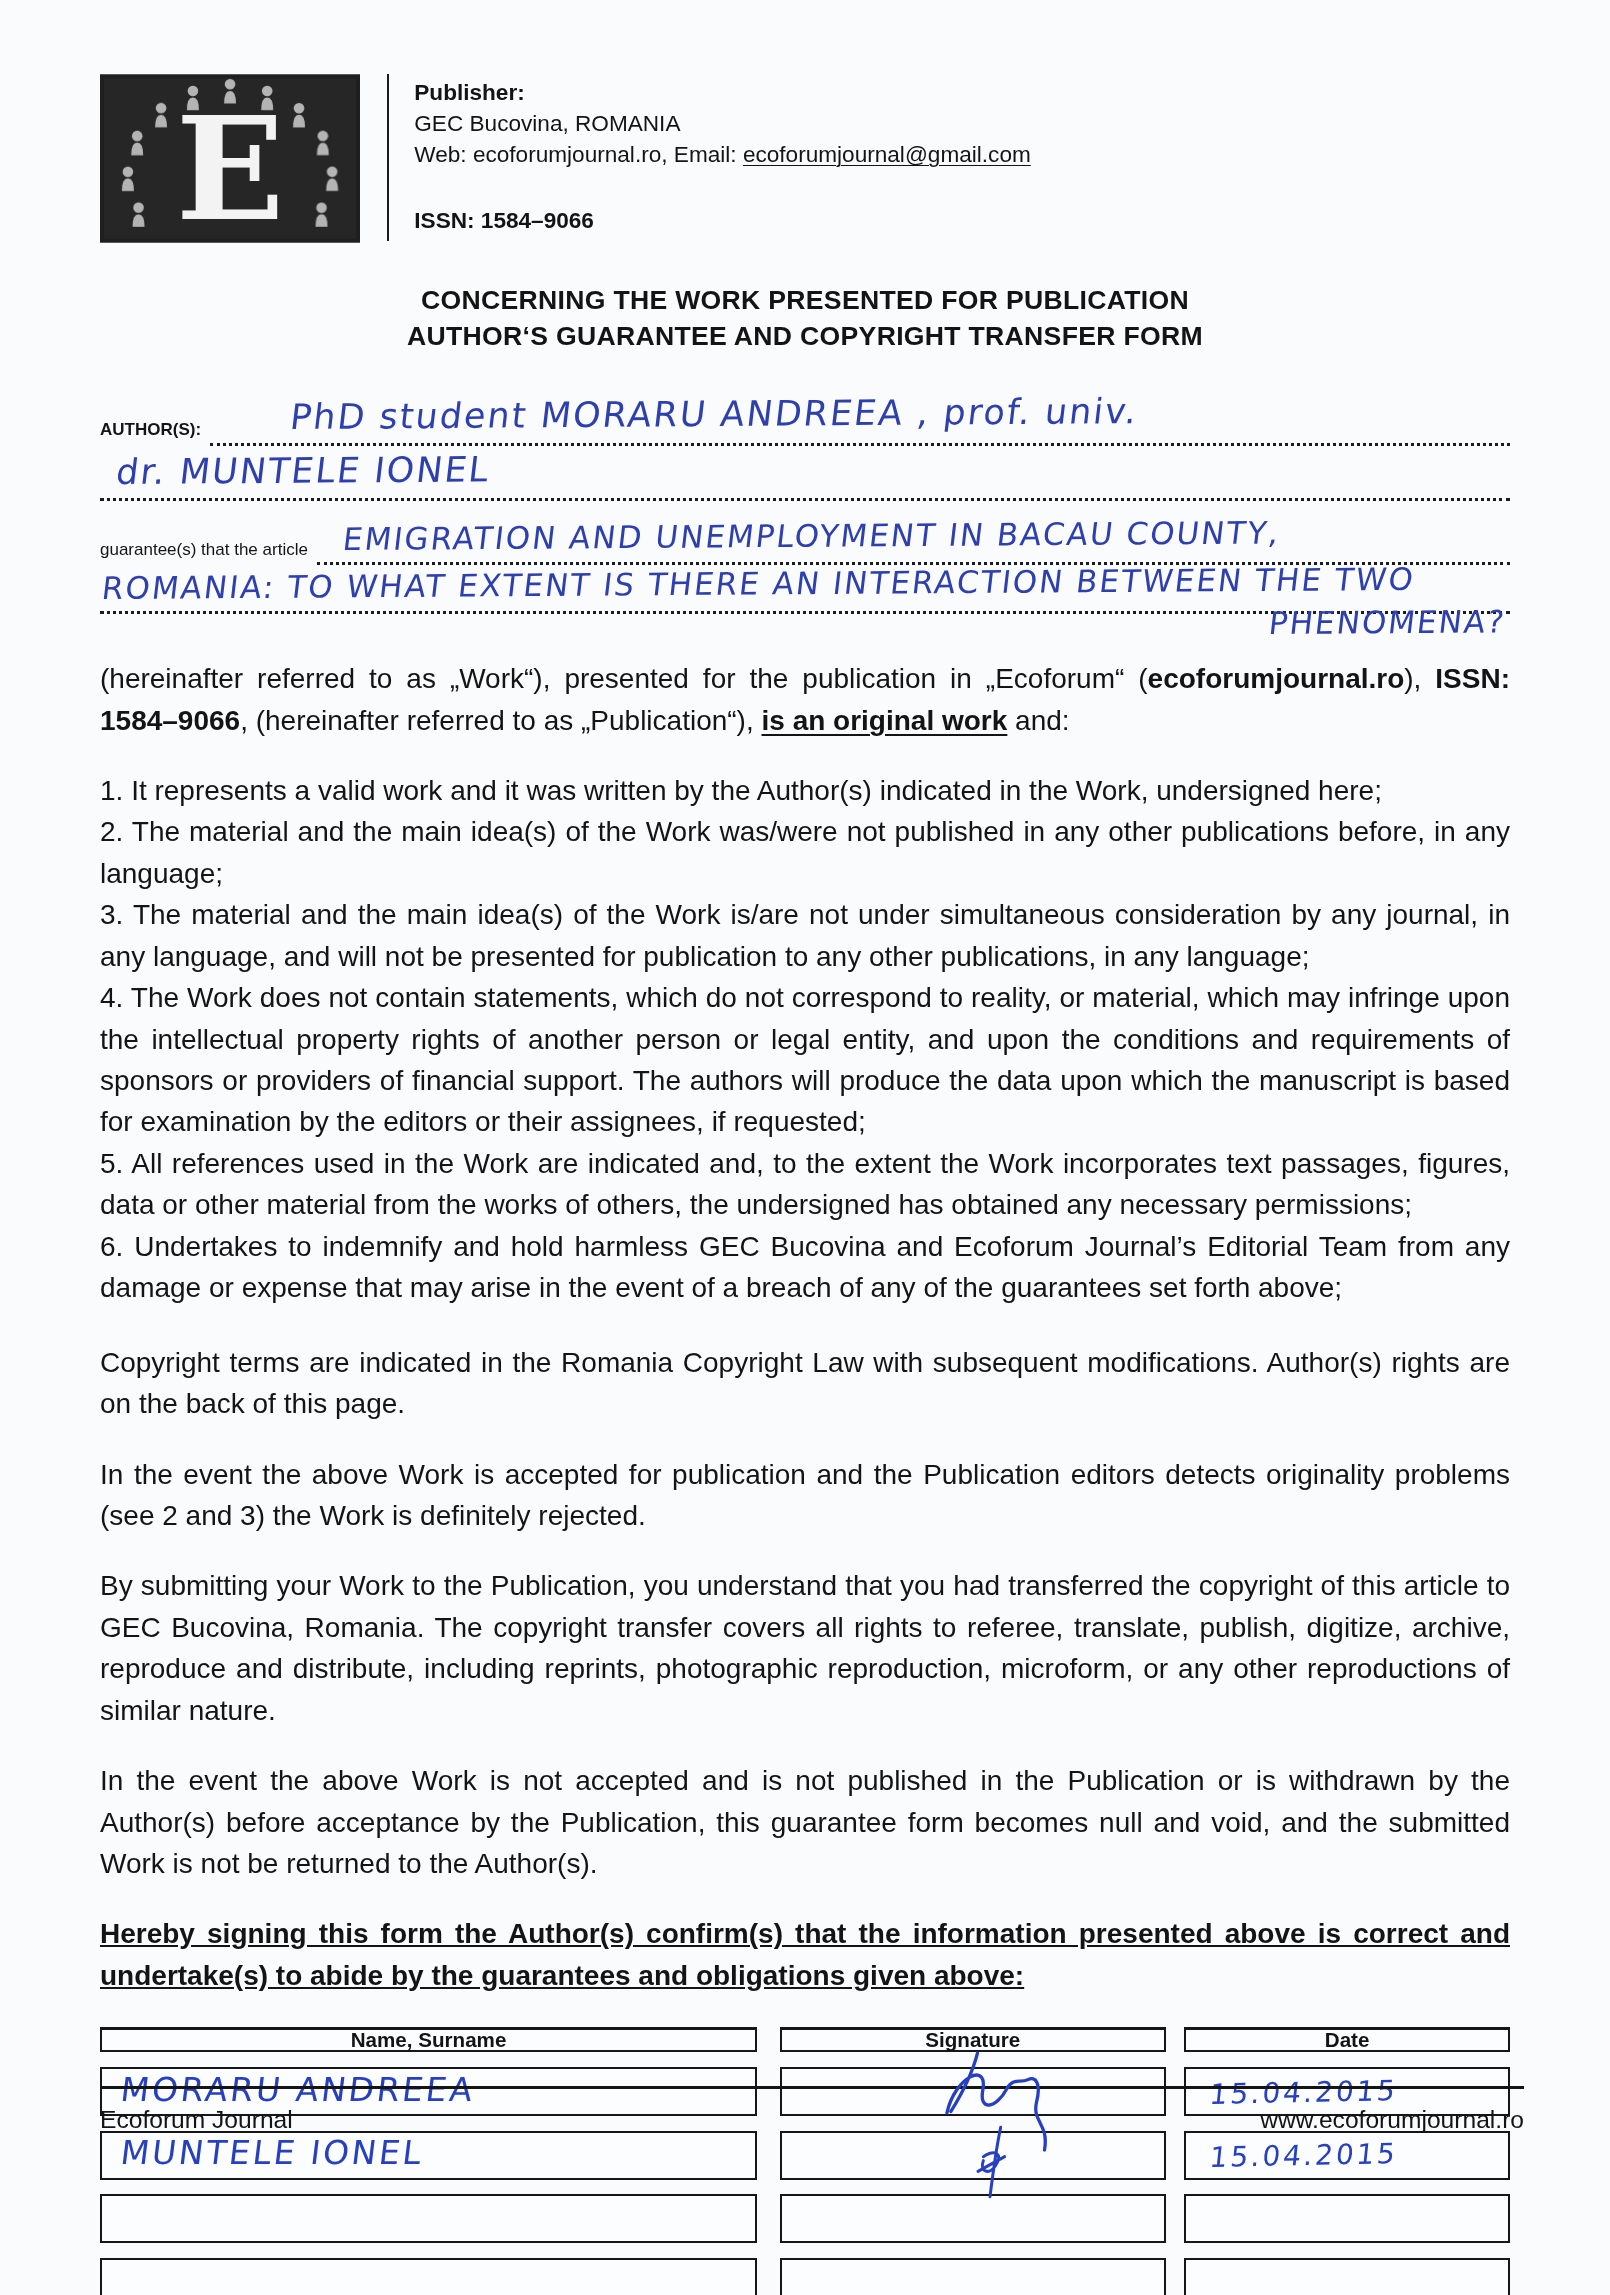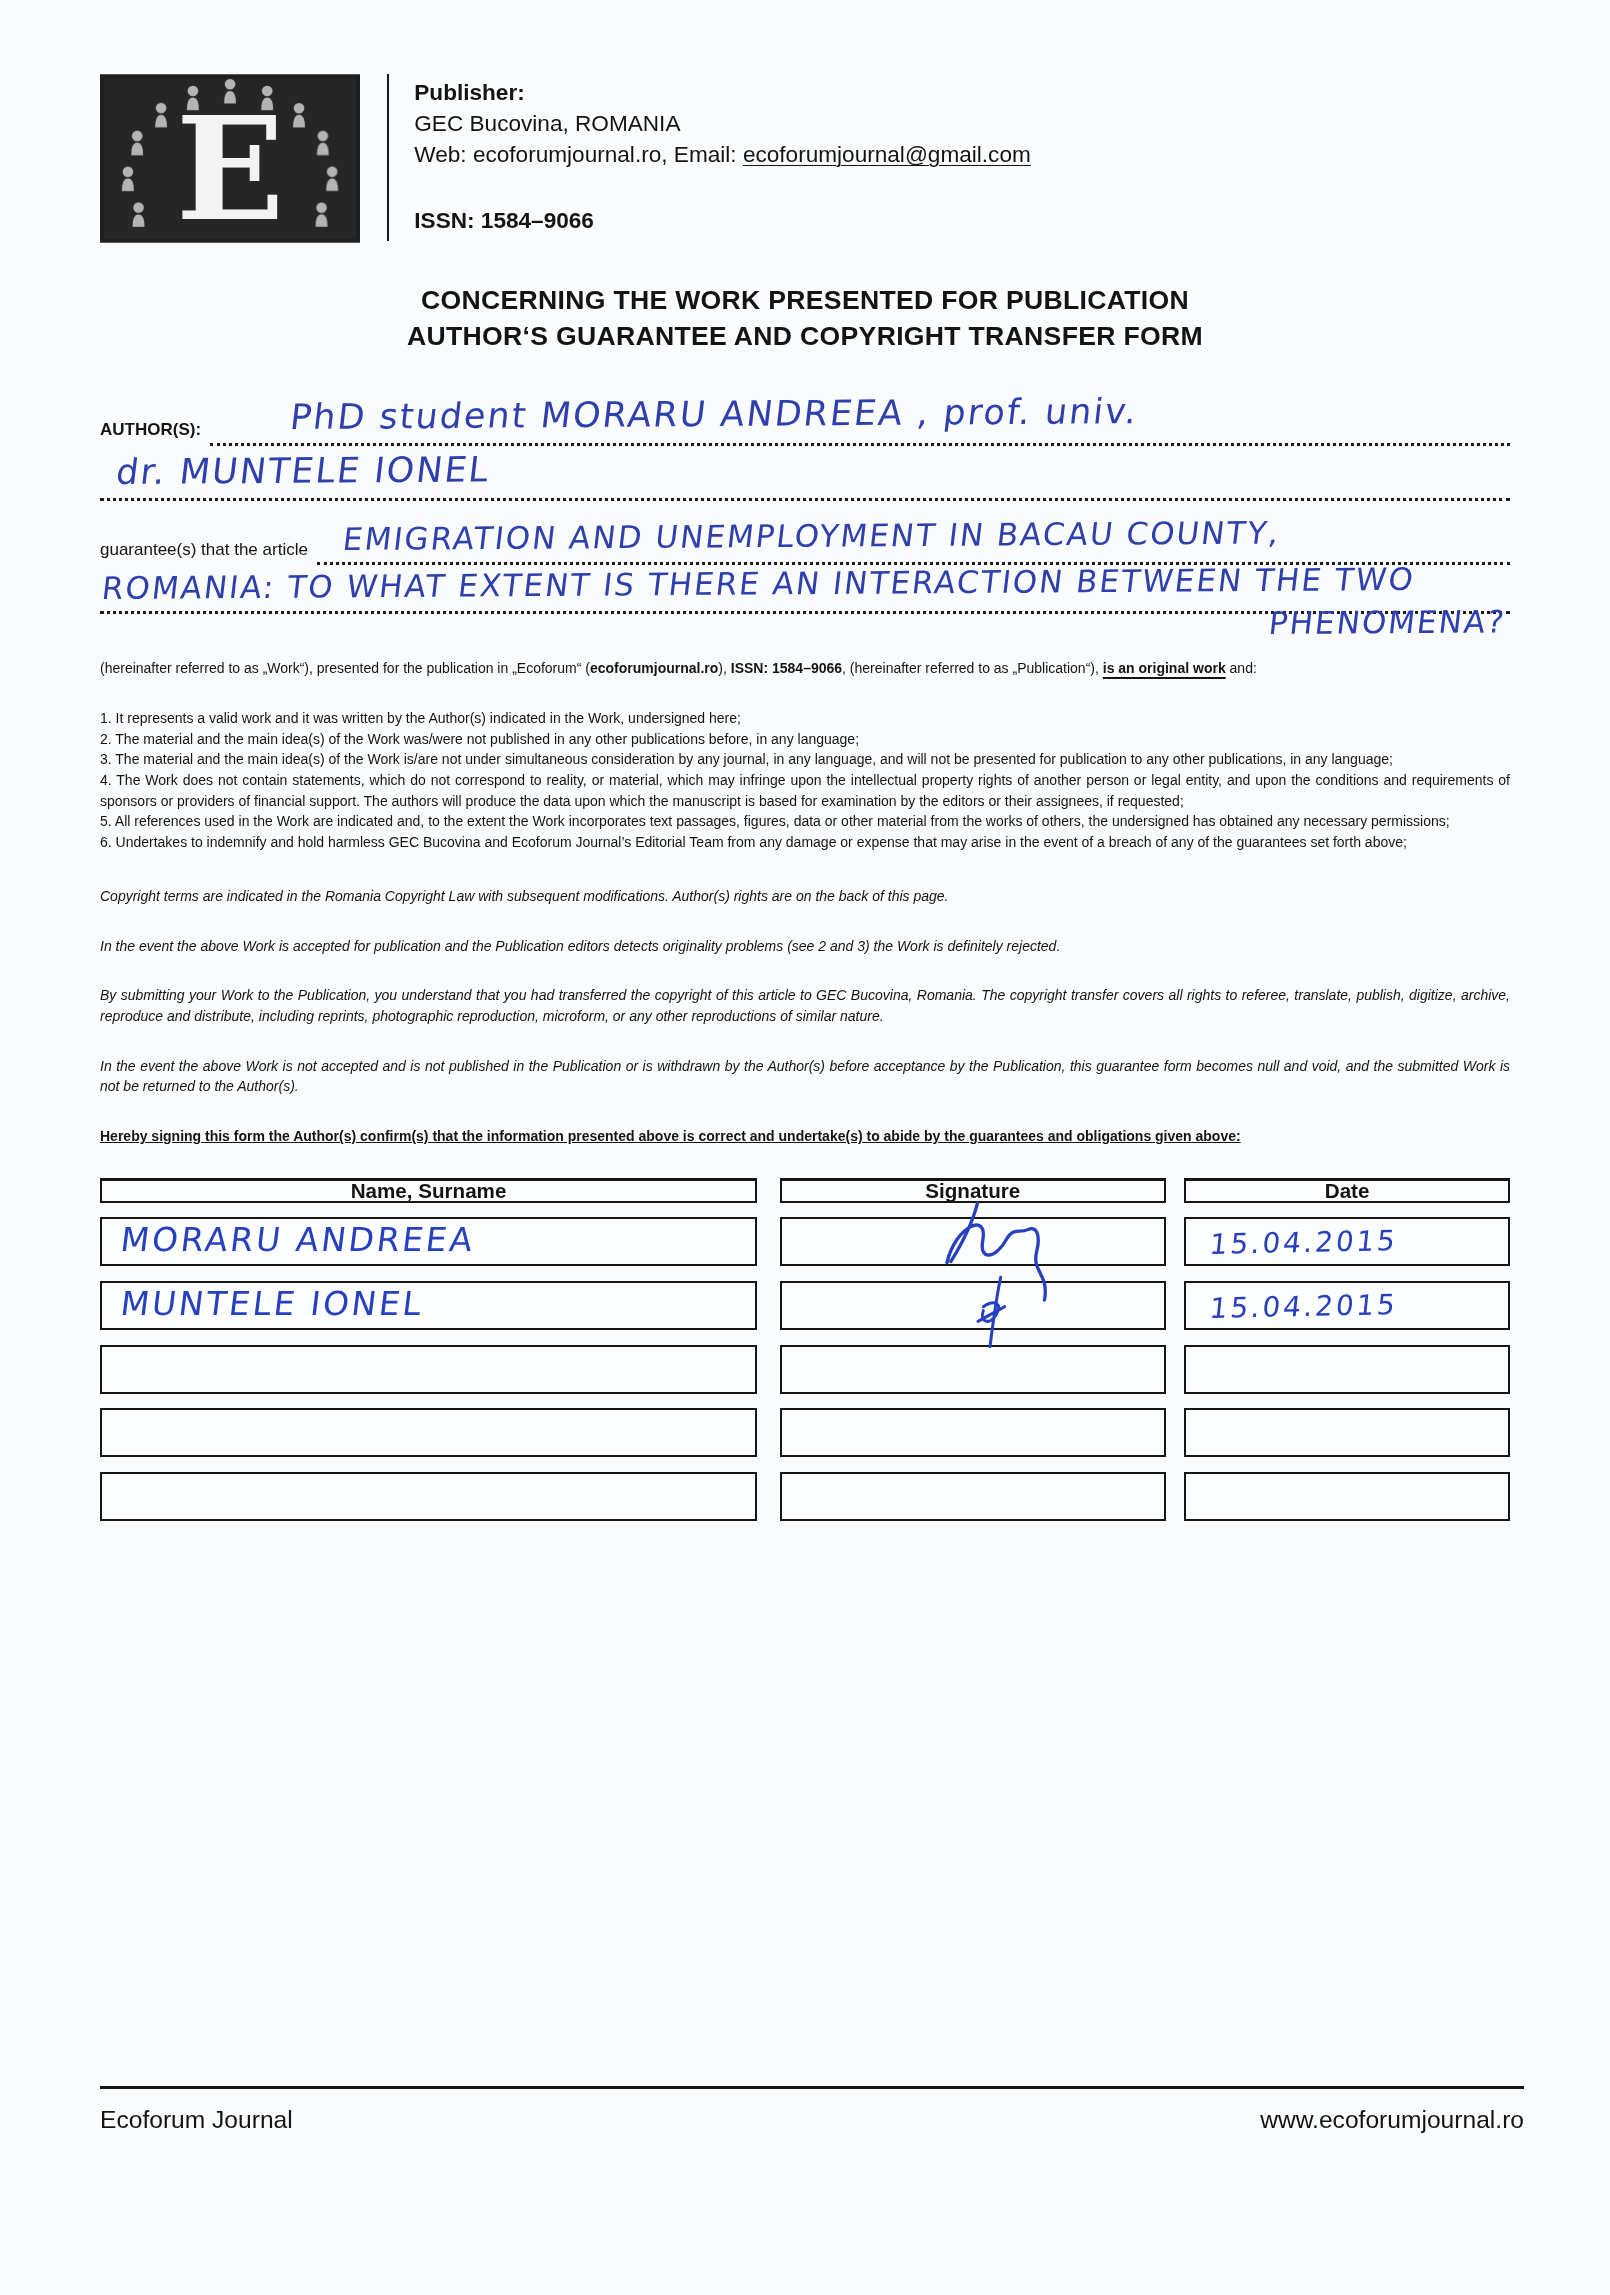--- a/index.html
+++ b/index.html
@@ -33,25 +33,25 @@
   .lbl.bold{font-weight:bold;}
   .dots{flex:1;position:relative;border-bottom:3.3px dotted #1b1b1b;height:60px;margin-left:9.3px;}
   .dots.full{margin-left:0;}
   .dots .hw{position:absolute;bottom:5.3px;}
   .hw-author{font-size:35px;left:6%;}
   .hw-article{font-size:31px;left:2%;}
   .phenomena{text-align:right;margin:-9.3px 6.6px 0 0;}
   .phenomena .hw{display:inline-block;font-size:31px;}
 
   
-  .body{font-size:14px;line-height:1.48;text-align:justify;}
+  .body{font-size:28px;line-height:1.48;text-align:justify;}
   .intro{margin:17.3px 0 0 0;}
   .items{margin-top:29px;}
   .items p{margin:0;}
-  .paras{margin-top:33px;font-style:italic;}
+  .paras{margin-top:33px;}
   .paras p{margin:0 0 29px 0;}
   .closing{margin:4px 0 0 0;font-weight:bold;text-decoration:underline;}
   b{font-weight:bold;}
   .u{text-decoration:underline;text-decoration-thickness:2px;text-underline-offset:4px;}
 
   
   .sigtable{margin-top:31px;}
   .trow{display:flex;margin-bottom:14.6px;}
   .tc{border:2px solid #161616;background:#fcfdff;box-sizing:border-box;position:relative;}
   .tc.name{width:46.6%;margin-right:1.6%;}

